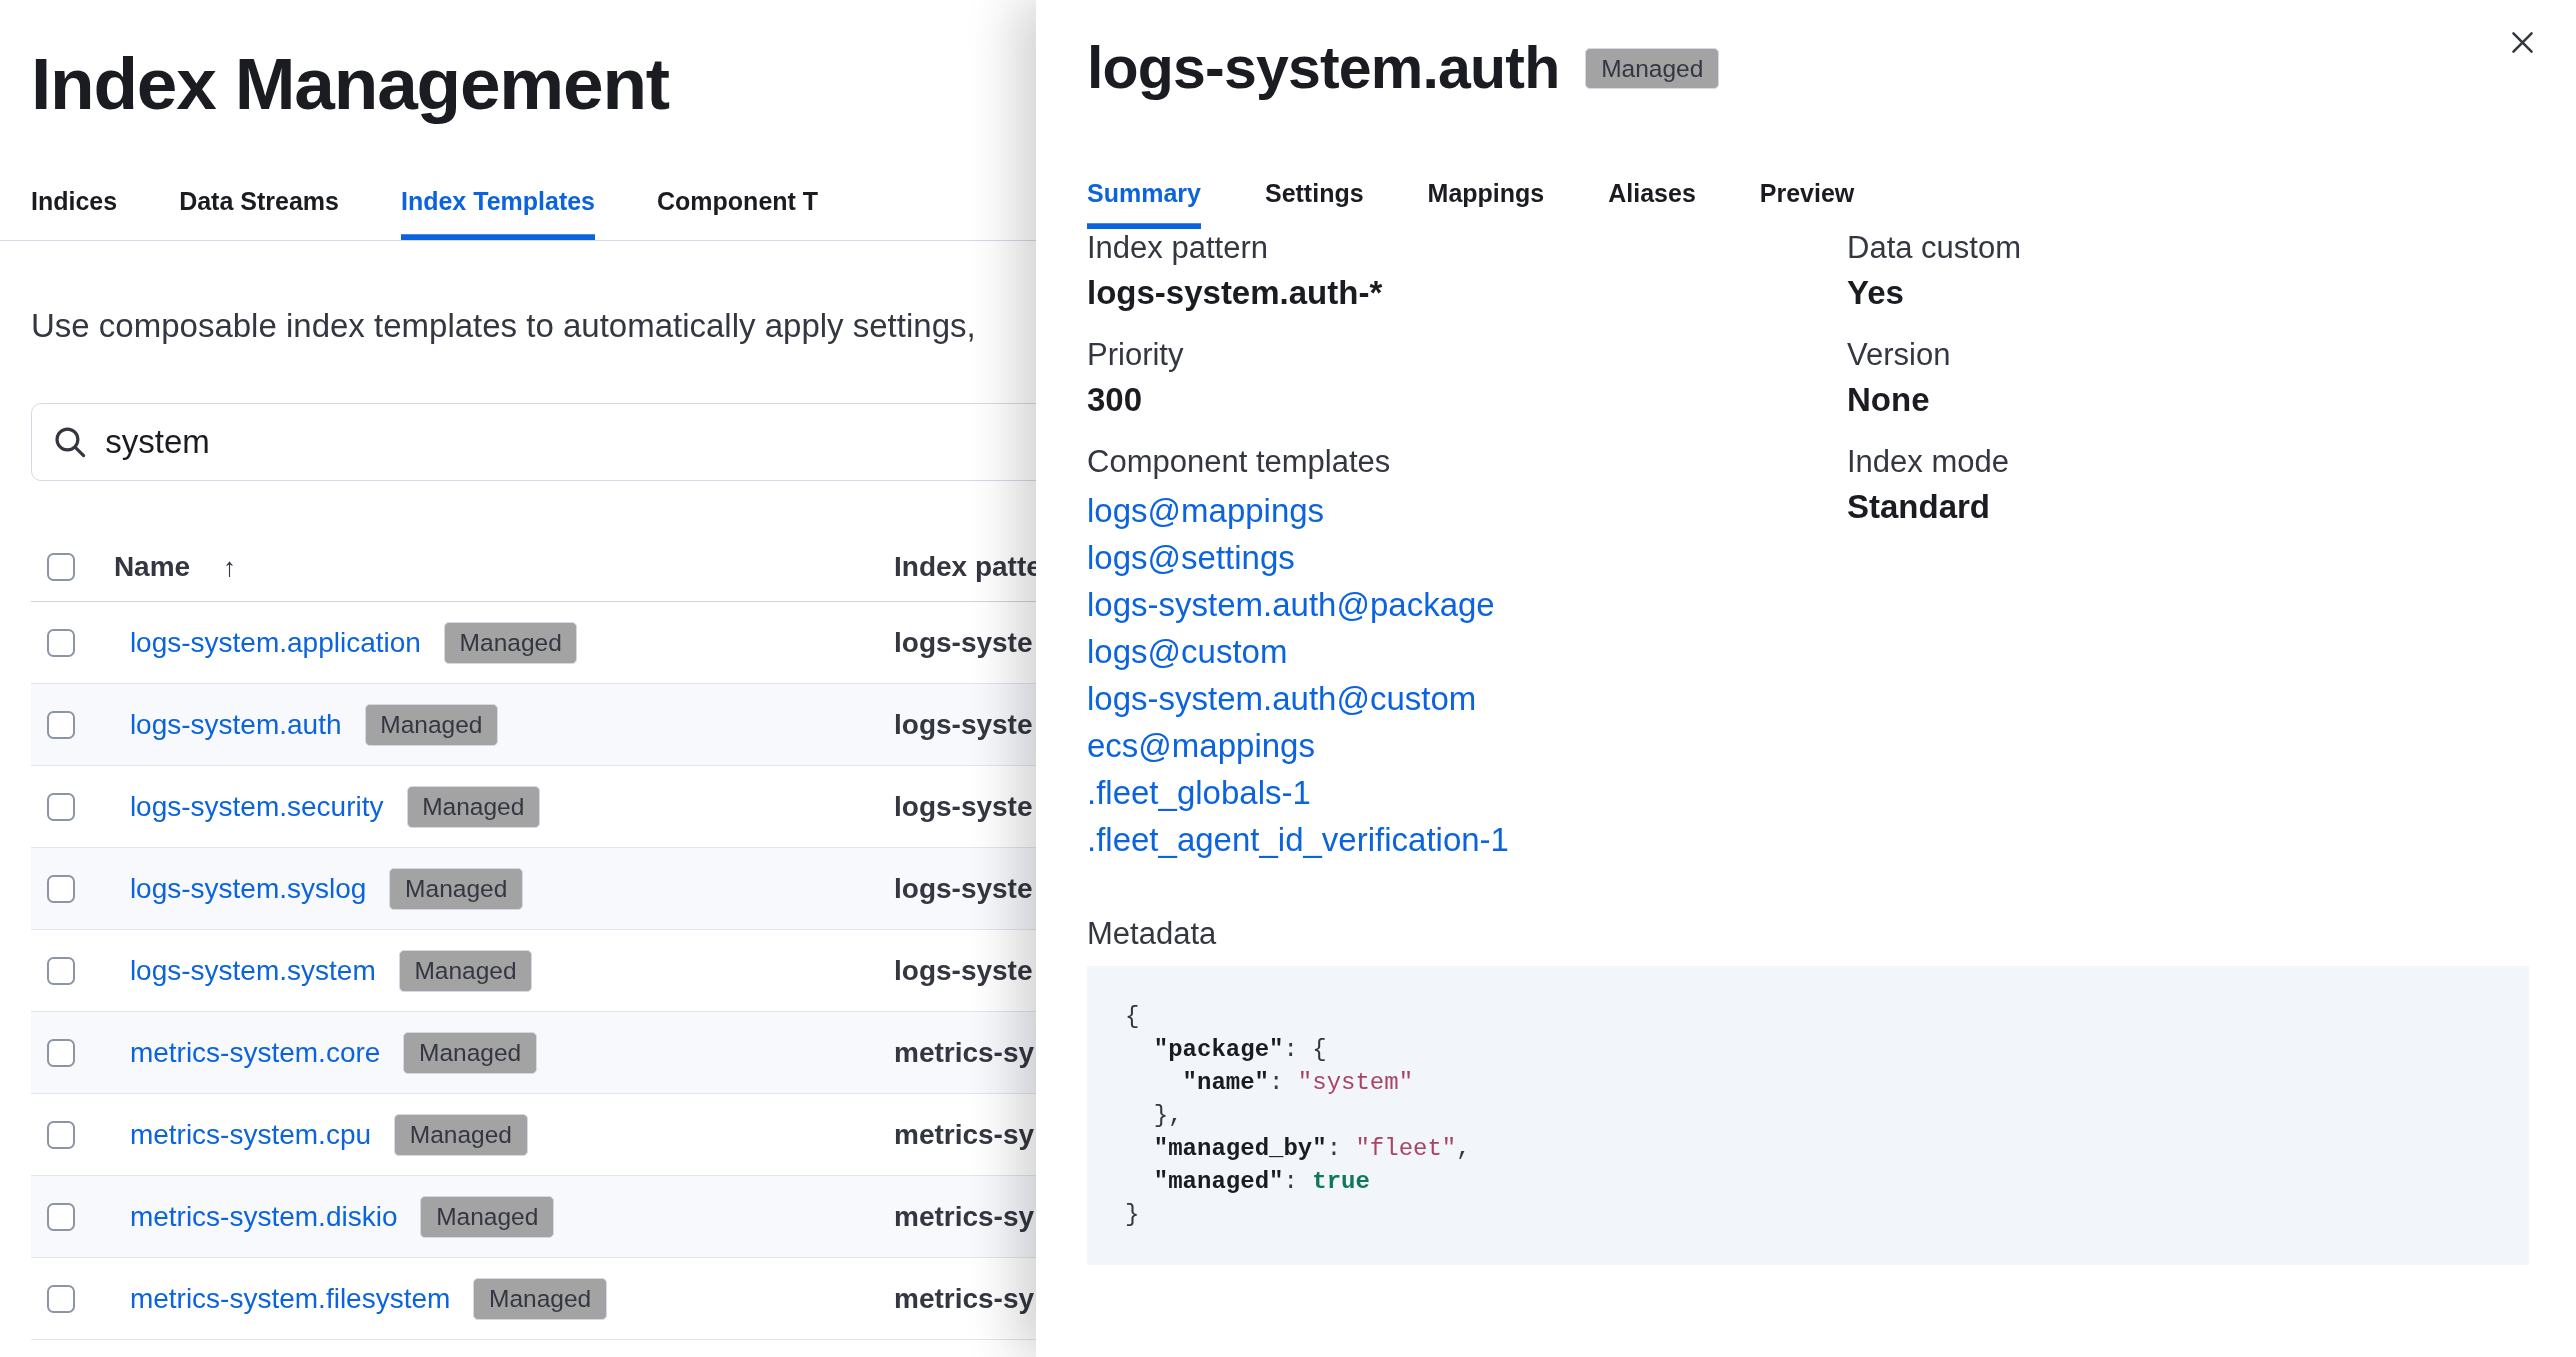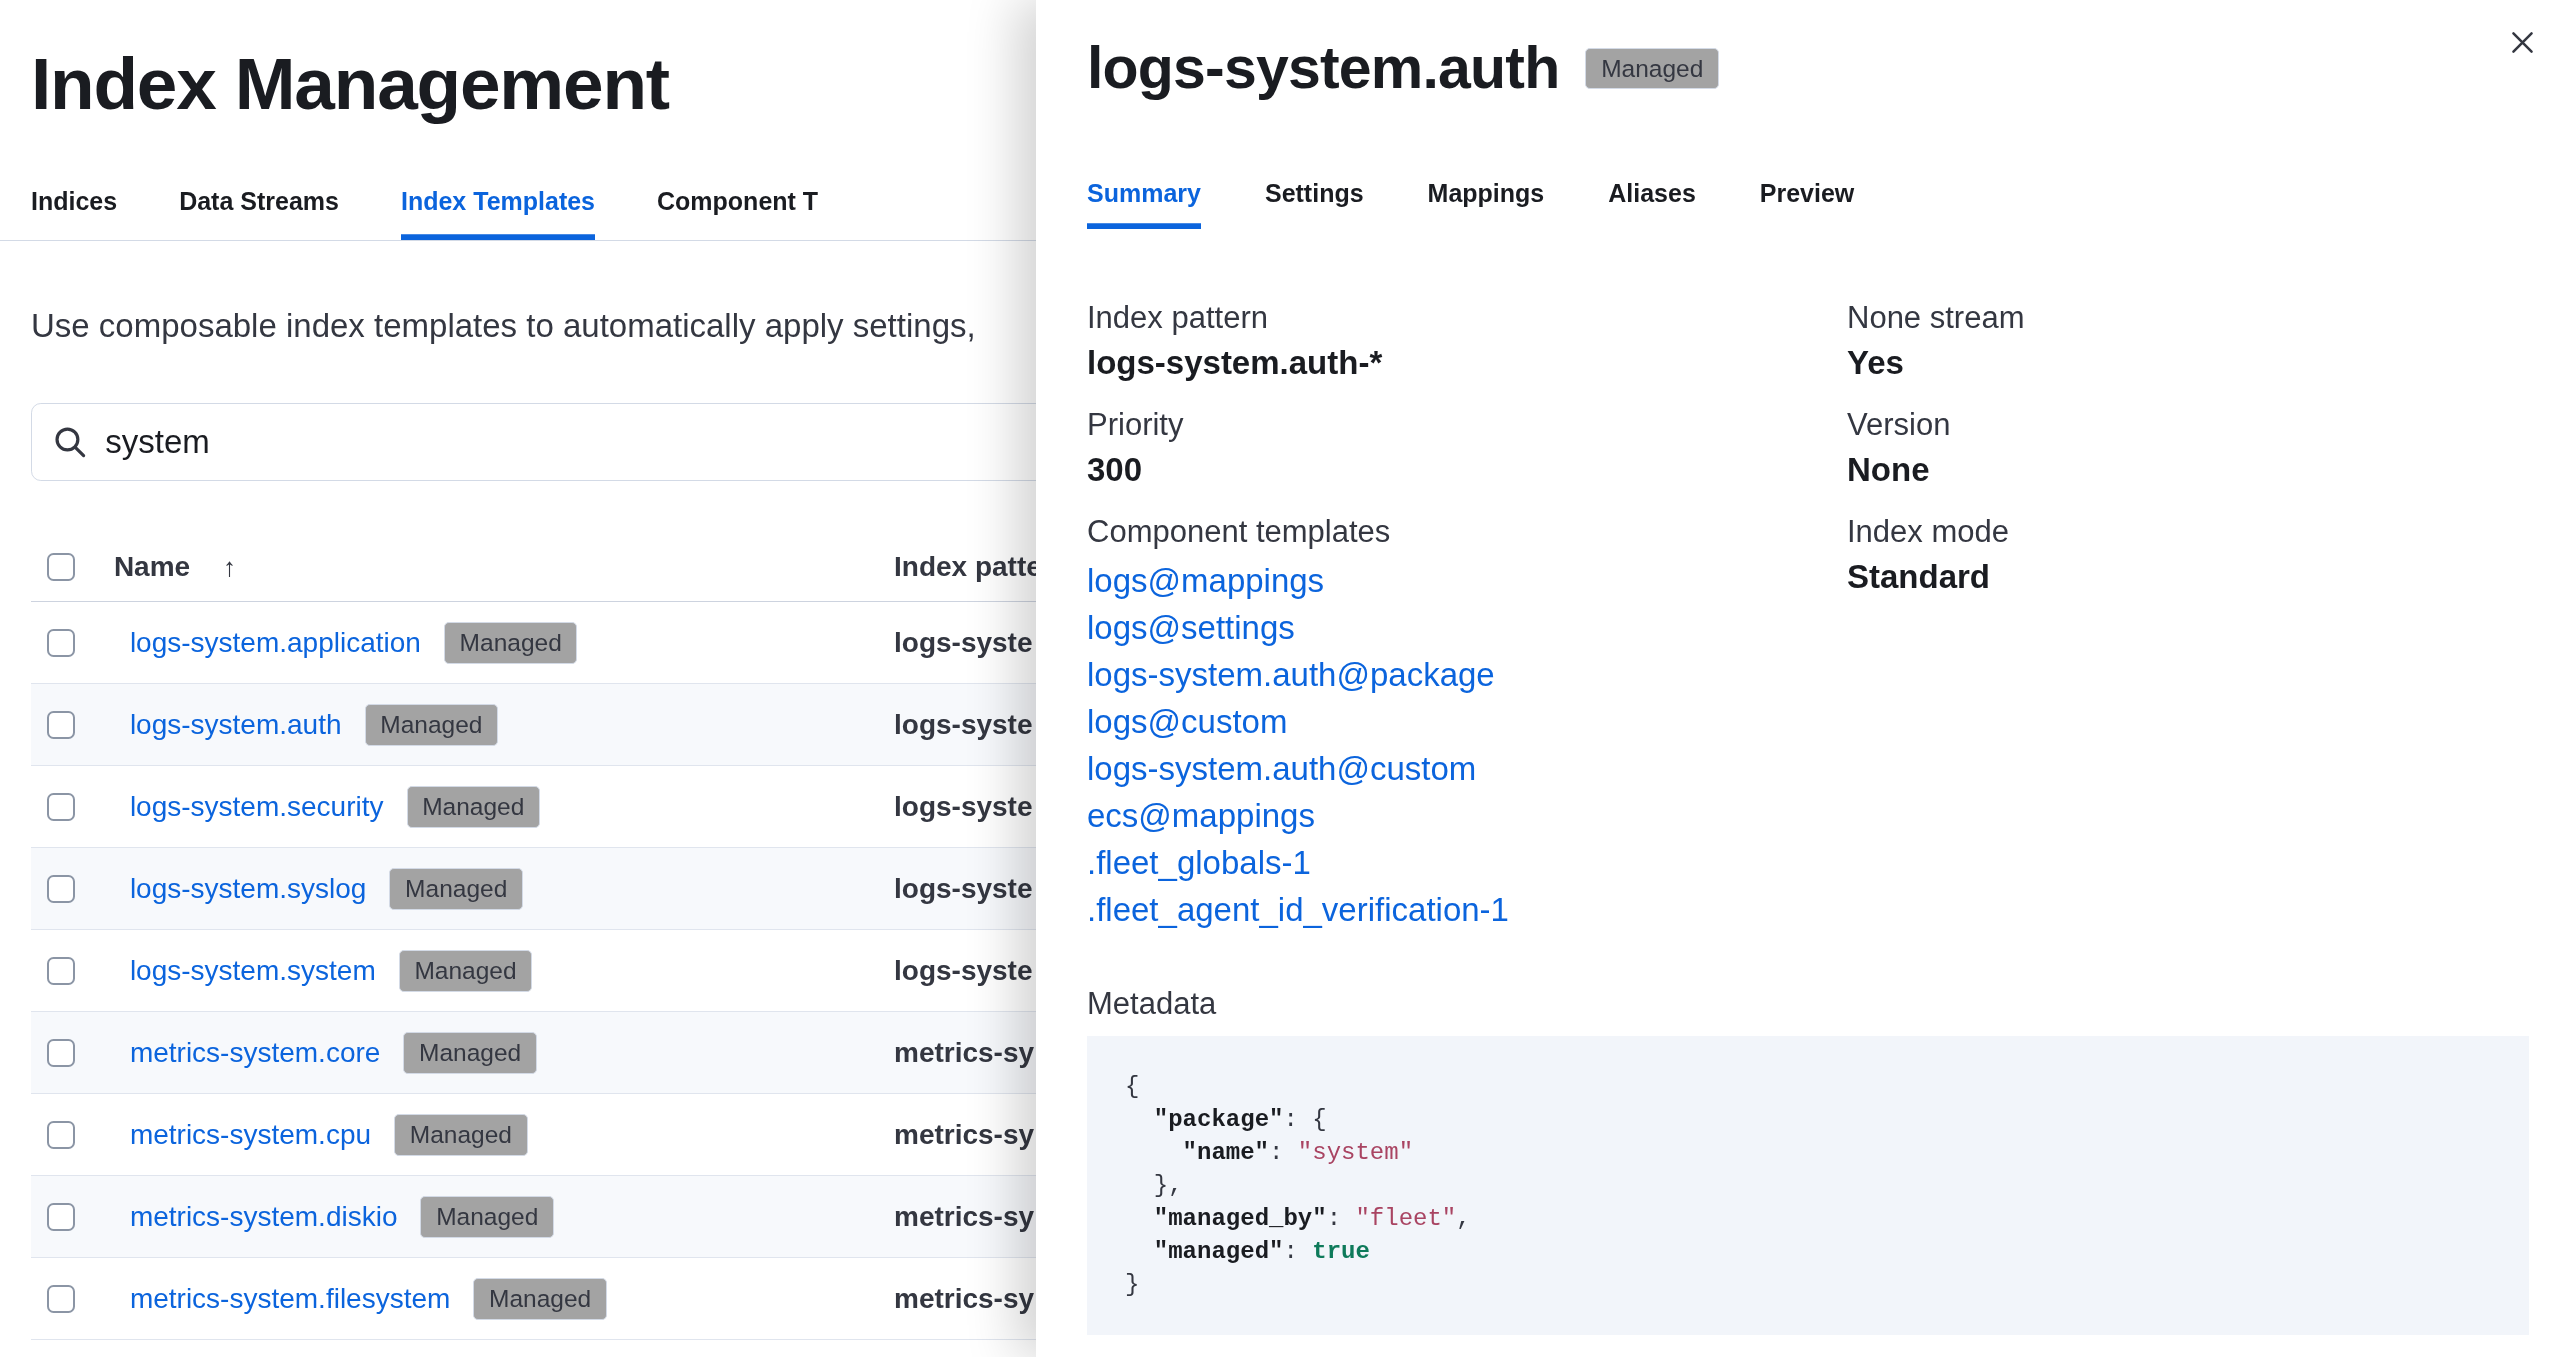--- a/index.html
+++ b/index.html
@@ -45,21 +45,21 @@
   .badge{display:inline-block;border:1.6px solid var(--border);border-radius:4.9px;padding:3.3px 14.7px;
     font-size:24.5px;font-weight:500;color:var(--subdued-text);background:#a3a3a3;line-height:1.35;white-space:nowrap;}
   
   .flyout{position:absolute;top:0;left:1036px;right:0;bottom:0;background:#fff;
     box-shadow:-19.6px 0 49px rgba(0,0,0,0.18);padding:36px 47px 0 51px;}
   .close-btn{position:absolute;top:19.6px;right:31px;background:none;border:none;padding:8.2px;cursor:pointer;line-height:0;}
   .flyout-header{display:flex;align-items:center;gap:26px;}
   .flyout-title{margin:0;font-size:59px;font-weight:700;letter-spacing:-0.8px;line-height:1.1;}
   .flyout-tabs{margin-top:78px;gap:64px;}
   .flyout .tab{padding-bottom:21px;}
-  .summary-grid{margin-top:70px;display:grid;grid-template-columns:760px 1fr;align-items:start;}
+  .summary-grid{display:grid;grid-template-columns:760px 1fr;align-items:start;}
   .item{margin-bottom:23px;}
   .item-label{font-size:31px;color:var(--subdued-text);line-height:38px;}
   .item-value{font-size:33px;font-weight:700;color:var(--text);line-height:41px;margin-top:4.9px;}
   .ct-links{margin-top:6.5px;}
   .ct-link{display:block;color:var(--accent-blue);font-size:33px;line-height:47px;text-decoration:none;font-weight:500;cursor:pointer;white-space:nowrap;}
   .metadata{margin-top:29px;}
   .code-block{margin:13px 0 0;background:var(--code-background);padding:34px 38px;
     font-family:"Liberation Mono",monospace;font-size:24px;line-height:33px;color:var(--subdued-text);}
   .code-line{white-space:pre;}
   .tok-k{font-weight:700;color:var(--text);}
@@ -240,21 +240,21 @@
             <a class="ct-link">logs@custom</a>
             <a class="ct-link">logs-system.auth@custom</a>
             <a class="ct-link">ecs@mappings</a>
             <a class="ct-link">.fleet_globals-1</a>
             <a class="ct-link">.fleet_agent_id_verification-1</a>
           </div>
       </div>
     </div>
     <div>
         <div class="item">
-          <div class="item-label">None stream</div>
+          <div class="item-label">Data custom</div>
           <div class="item-value">Yes</div>
         </div>
         <div class="item">
           <div class="item-label">Version</div>
           <div class="item-value">None</div>
         </div>
         <div class="item">
           <div class="item-label">Index mode</div>
           <div class="item-value">Standard</div>
         </div>

